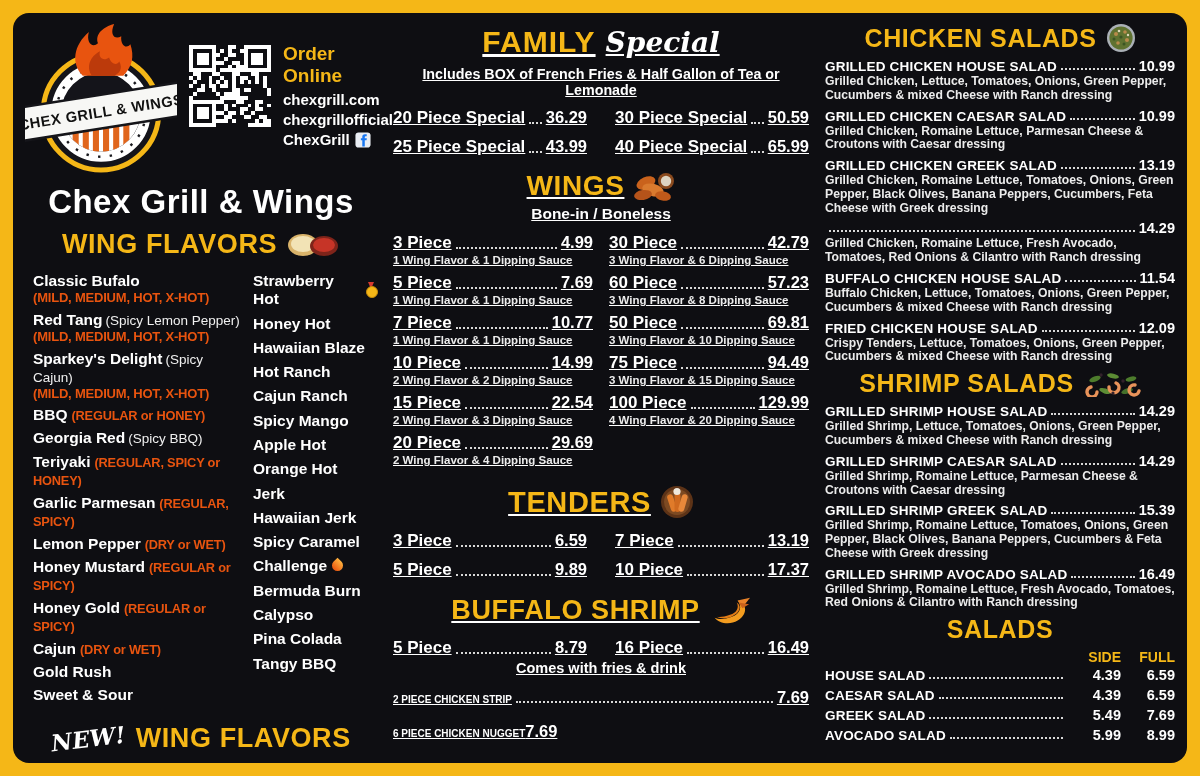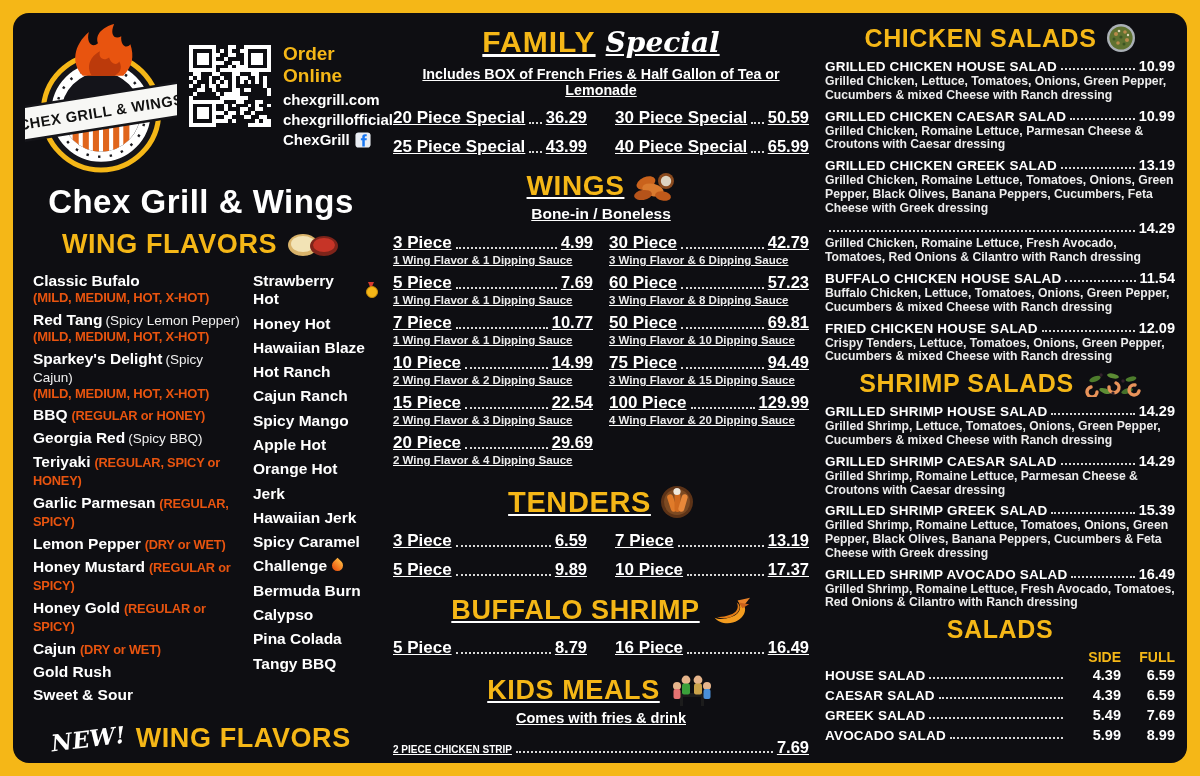--- a/index.html
+++ b/index.html
@@ -703,36 +703,20 @@
             <span class="mprice">8.79</span>
           </div>
 
           <div class="mrow">
             <span class="mlabel">16 Piece</span>
             <span class="leader"></span>
             <span class="mprice">16.49</span>
           </div>
         </div>
 
-      <div class="sec-head kids-head">
-        <span>KIDS MEALS</span>
-        <svg width="46" height="36" viewBox="0 0 46 36">
-          <rect x="9" y="21" width="28" height="4" fill="#1c1c1c"></rect>
-          <rect x="11" y="25" width="3" height="9" fill="#1c1c1c"></rect>
-          <rect x="32" y="25" width="3" height="9" fill="#1c1c1c"></rect>
-          <circle cx="8" cy="14" r="4" fill="#e5b48b"></circle>
-            <rect x="4.5" y="17" width="7" height="10" rx="2" fill="#e57373"></rect>
-          <circle cx="17" cy="8" r="4.4" fill="#e5b48b"></circle>
-            <rect x="13" y="11.5" width="8" height="11" rx="2" fill="#3aa03a"></rect>
-          <circle cx="29" cy="8" r="4.4" fill="#e5b48b"></circle>
-            <rect x="25" y="11.5" width="8" height="11" rx="2" fill="#caa24a"></rect>
-          <circle cx="38" cy="14" r="4" fill="#e5b48b"></circle>
-            <rect x="34.5" y="17" width="7" height="10" rx="2" fill="#4a90d9"></rect>
-        </svg>
-      </div>
       <div class="kids-sub">Comes with fries &amp; drink</div>
       <div>
 
           <div class="mrow kids-row">
             <span class="mlabel">2 PIECE CHICKEN STRIP</span>
             <span class="leader"></span>
             <span class="mprice">7.69</span>
           </div>
 
           <div class="mrow kids-row">

